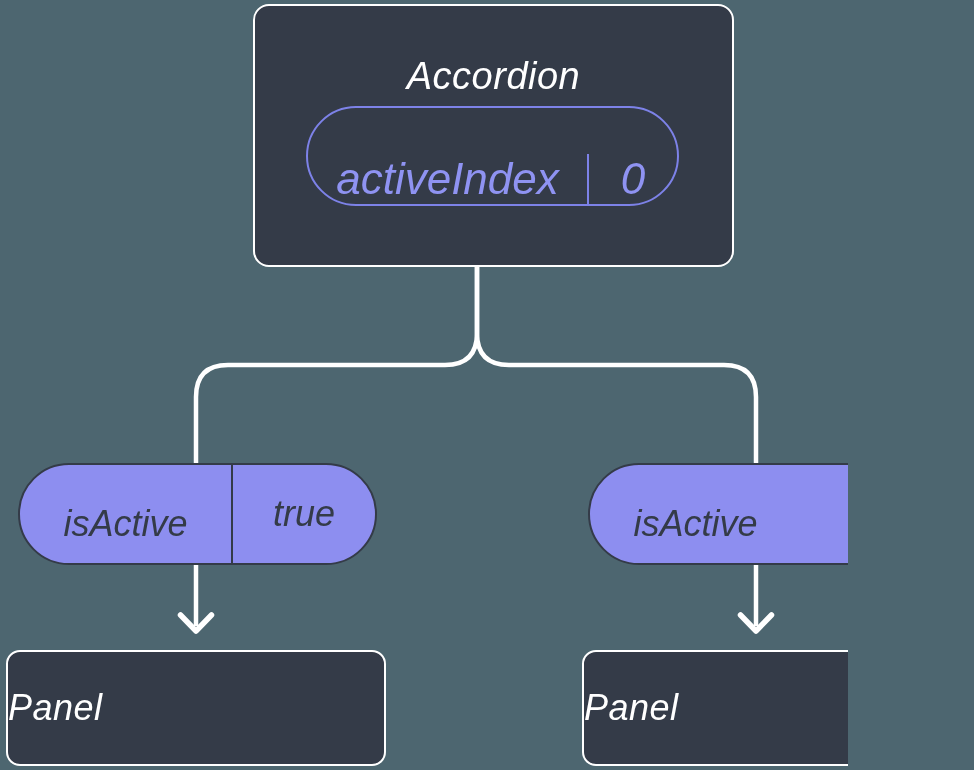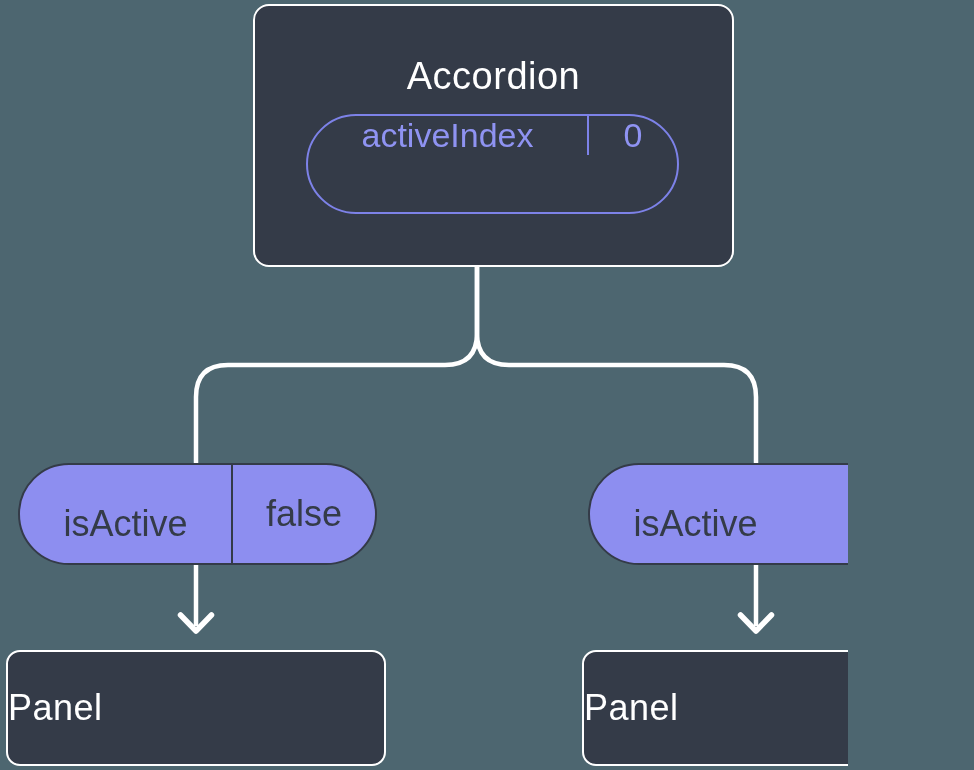--- a/index.html
+++ b/index.html
@@ -17,20 +17,21 @@
   body{
     background:var(--bg);
     font-family:"Liberation Sans","DejaVu Sans",sans-serif;
     -webkit-font-smoothing:antialiased;
   }
   .canvas{
     position:relative;
     width:848px;height:770px;
     background:var(--bg);
     overflow:hidden;
+    font-style:italic;
   }
   .connectors{
     position:absolute;left:0;top:0;width:974px;height:770px;
   }
   .connectors .ln{
     fill:none;stroke:var(--connector);stroke-width:4.5;
   }
   .connectors .arrowhead{
     fill:none;stroke:var(--connector);stroke-width:5.5;
     stroke-linecap:round;stroke-linejoin:round;
@@ -47,28 +48,28 @@
     left:253px;top:4px;width:481px;height:263px;
   }
   .node-title{
     position:absolute;left:0;top:47px;width:100%;
     text-align:center;
     font-size:38px;line-height:46px;font-weight:500;
     letter-spacing:0.5px;
     color:var(--node-text);
   }
   .state-pill{
-    position:absolute;left:51px;top:108px;
+    position:absolute;left:51px;top:100px;
     width:373px;height:100px;
     border:2px solid var(--purple-line);
     border-radius:50px;
     box-sizing:border-box;
-    display:flex;align-items:flex-start;
+    display:flex;align-items:flex-end;
     color:var(--purple-text);
-    font-size:34px;
+    font-size:44px;
   }
   .state-pill .cell{
     display:flex;align-items:center;justify-content:center;
   }
   .state-pill .name{width:279px;}
   .state-pill .value{
     flex:1;
     border-left:2px solid var(--purple-line);
   }
   .prop-pill{
@@ -116,21 +117,21 @@
   <div class="node root-node">
     <div class="node-title">Accordion</div>
     <div class="state-pill">
       <div class="cell name">activeIndex</div>
       <div class="cell value">0</div>
     </div>
   </div>
 
   <div class="prop-pill left">
     <div class="cell name">isActive</div>
-    <div class="cell value">false</div>
+    <div class="cell value">true</div>
   </div>
 
   <div class="prop-pill right">
     <div class="cell name">isActive</div>
   </div>
 
   <div class="node panel-node left">
     <span>Panel</span>
   </div>
 

